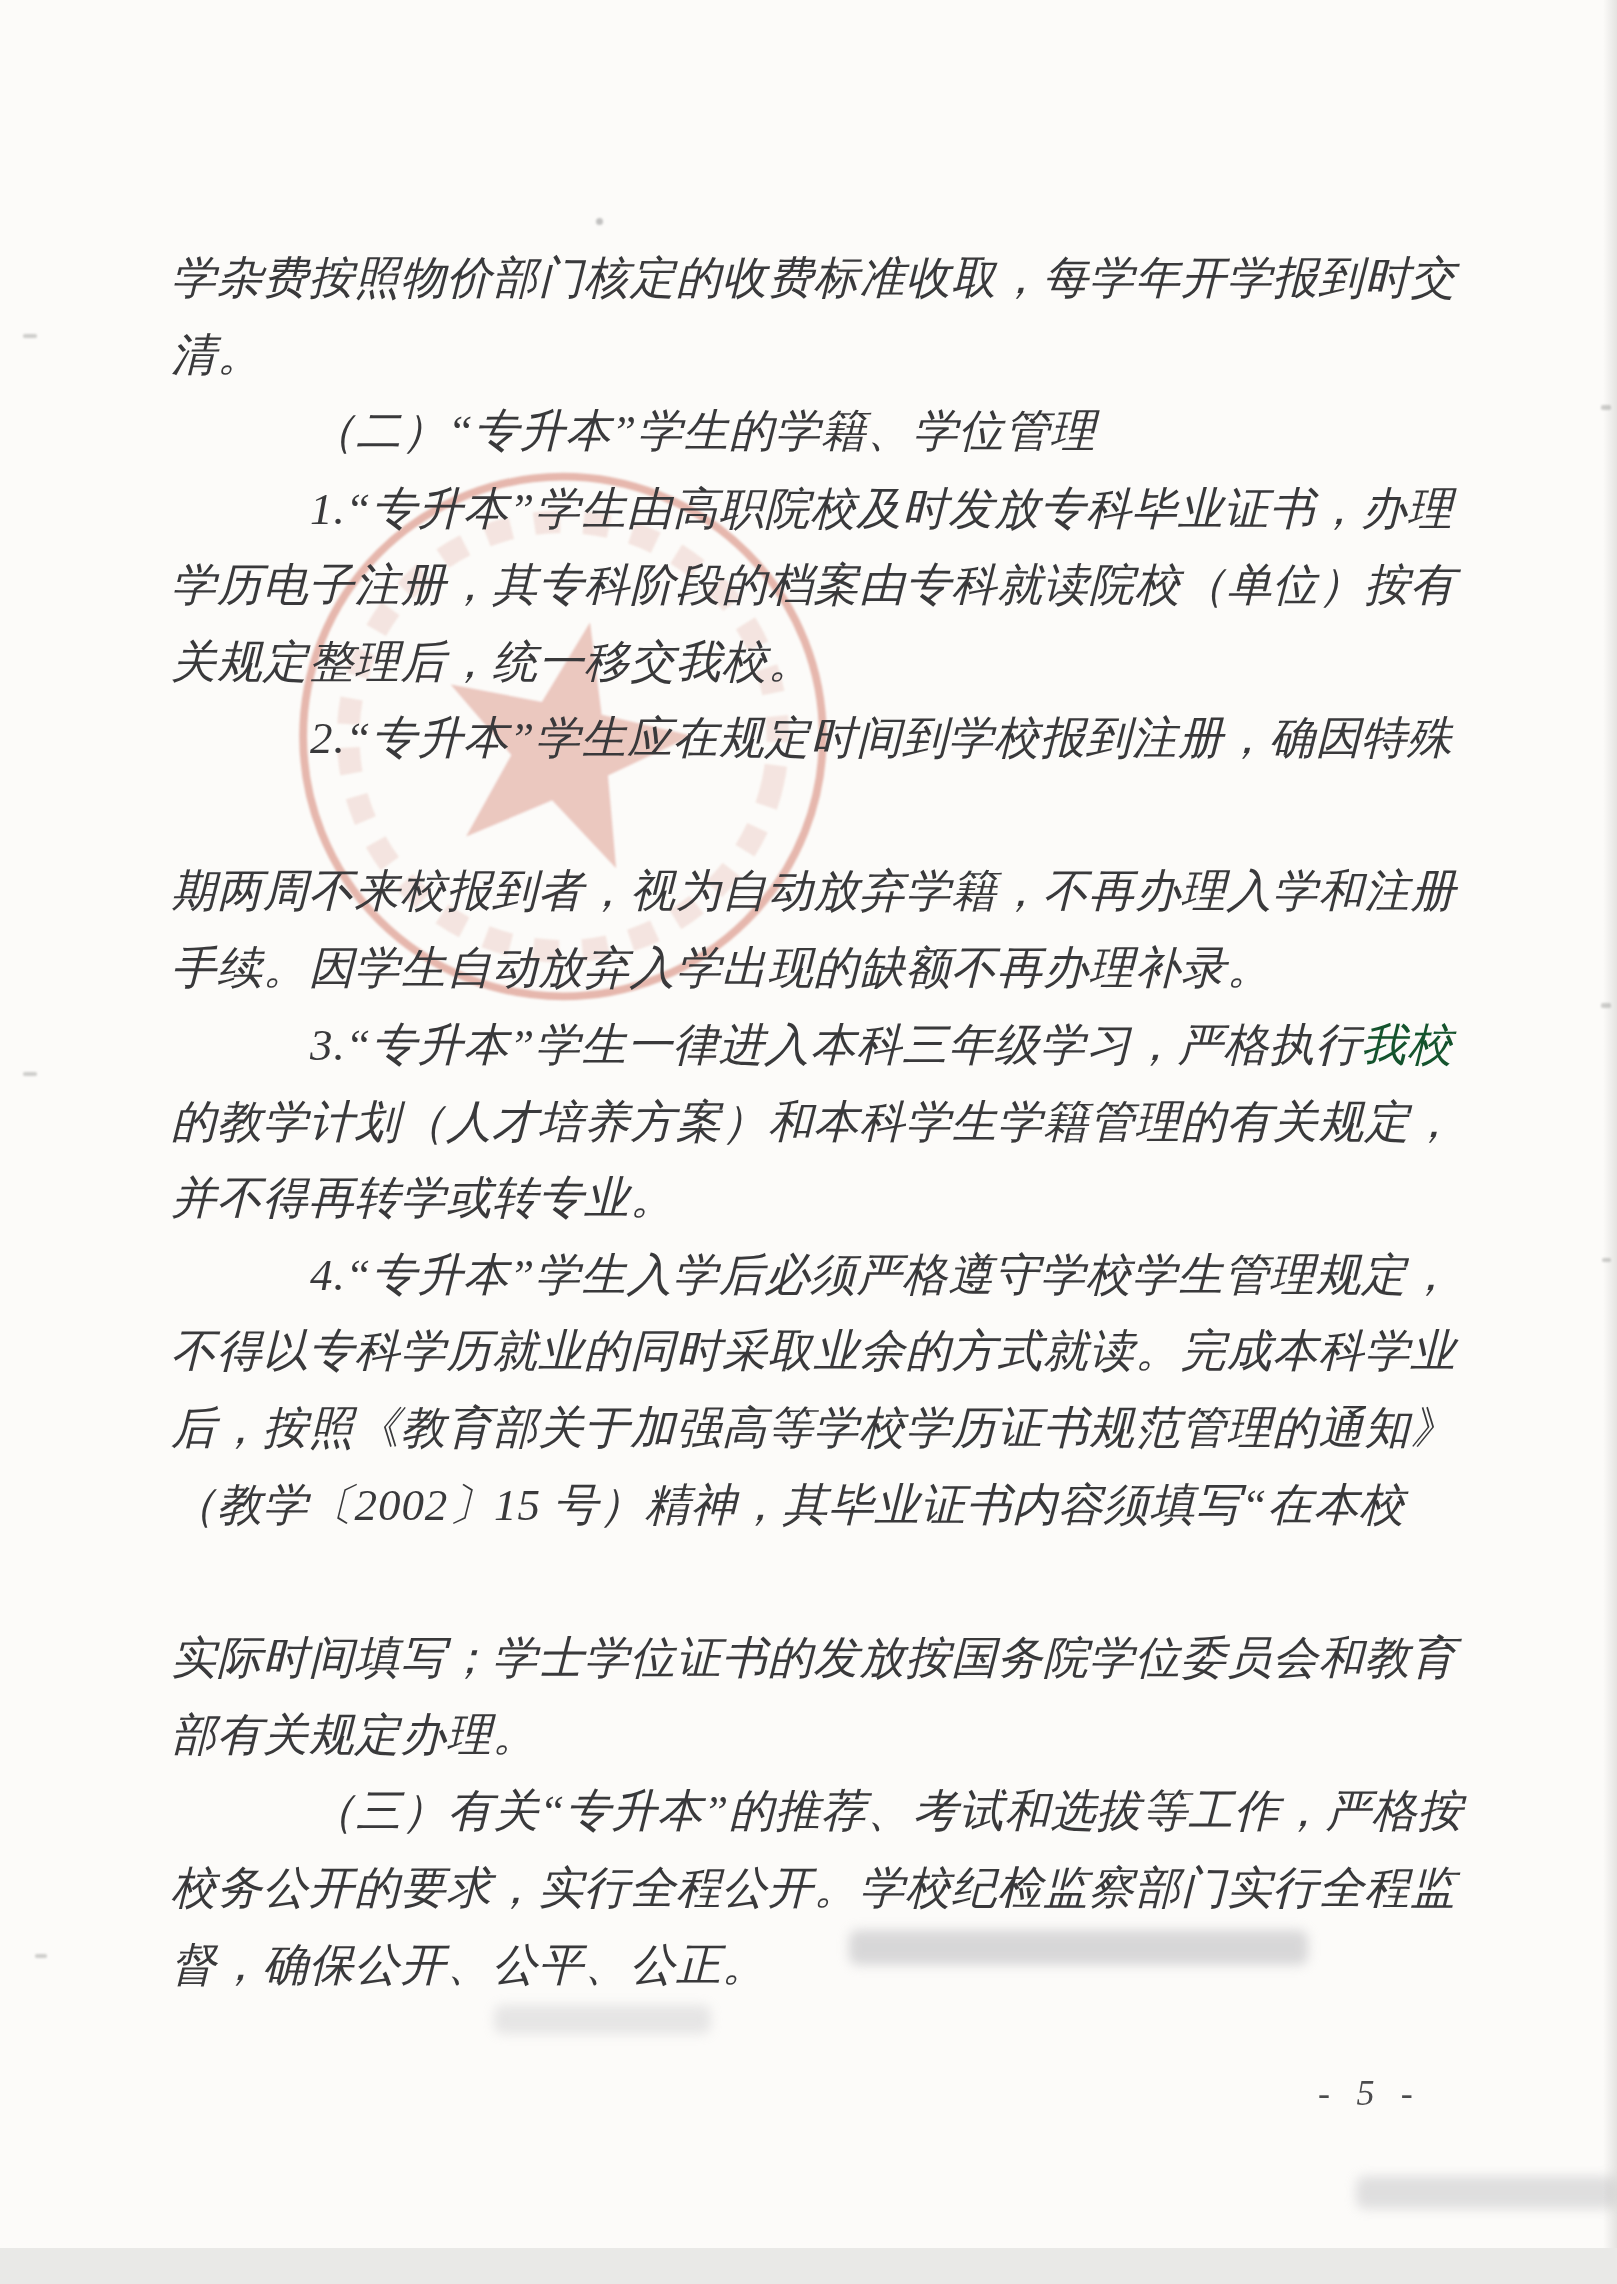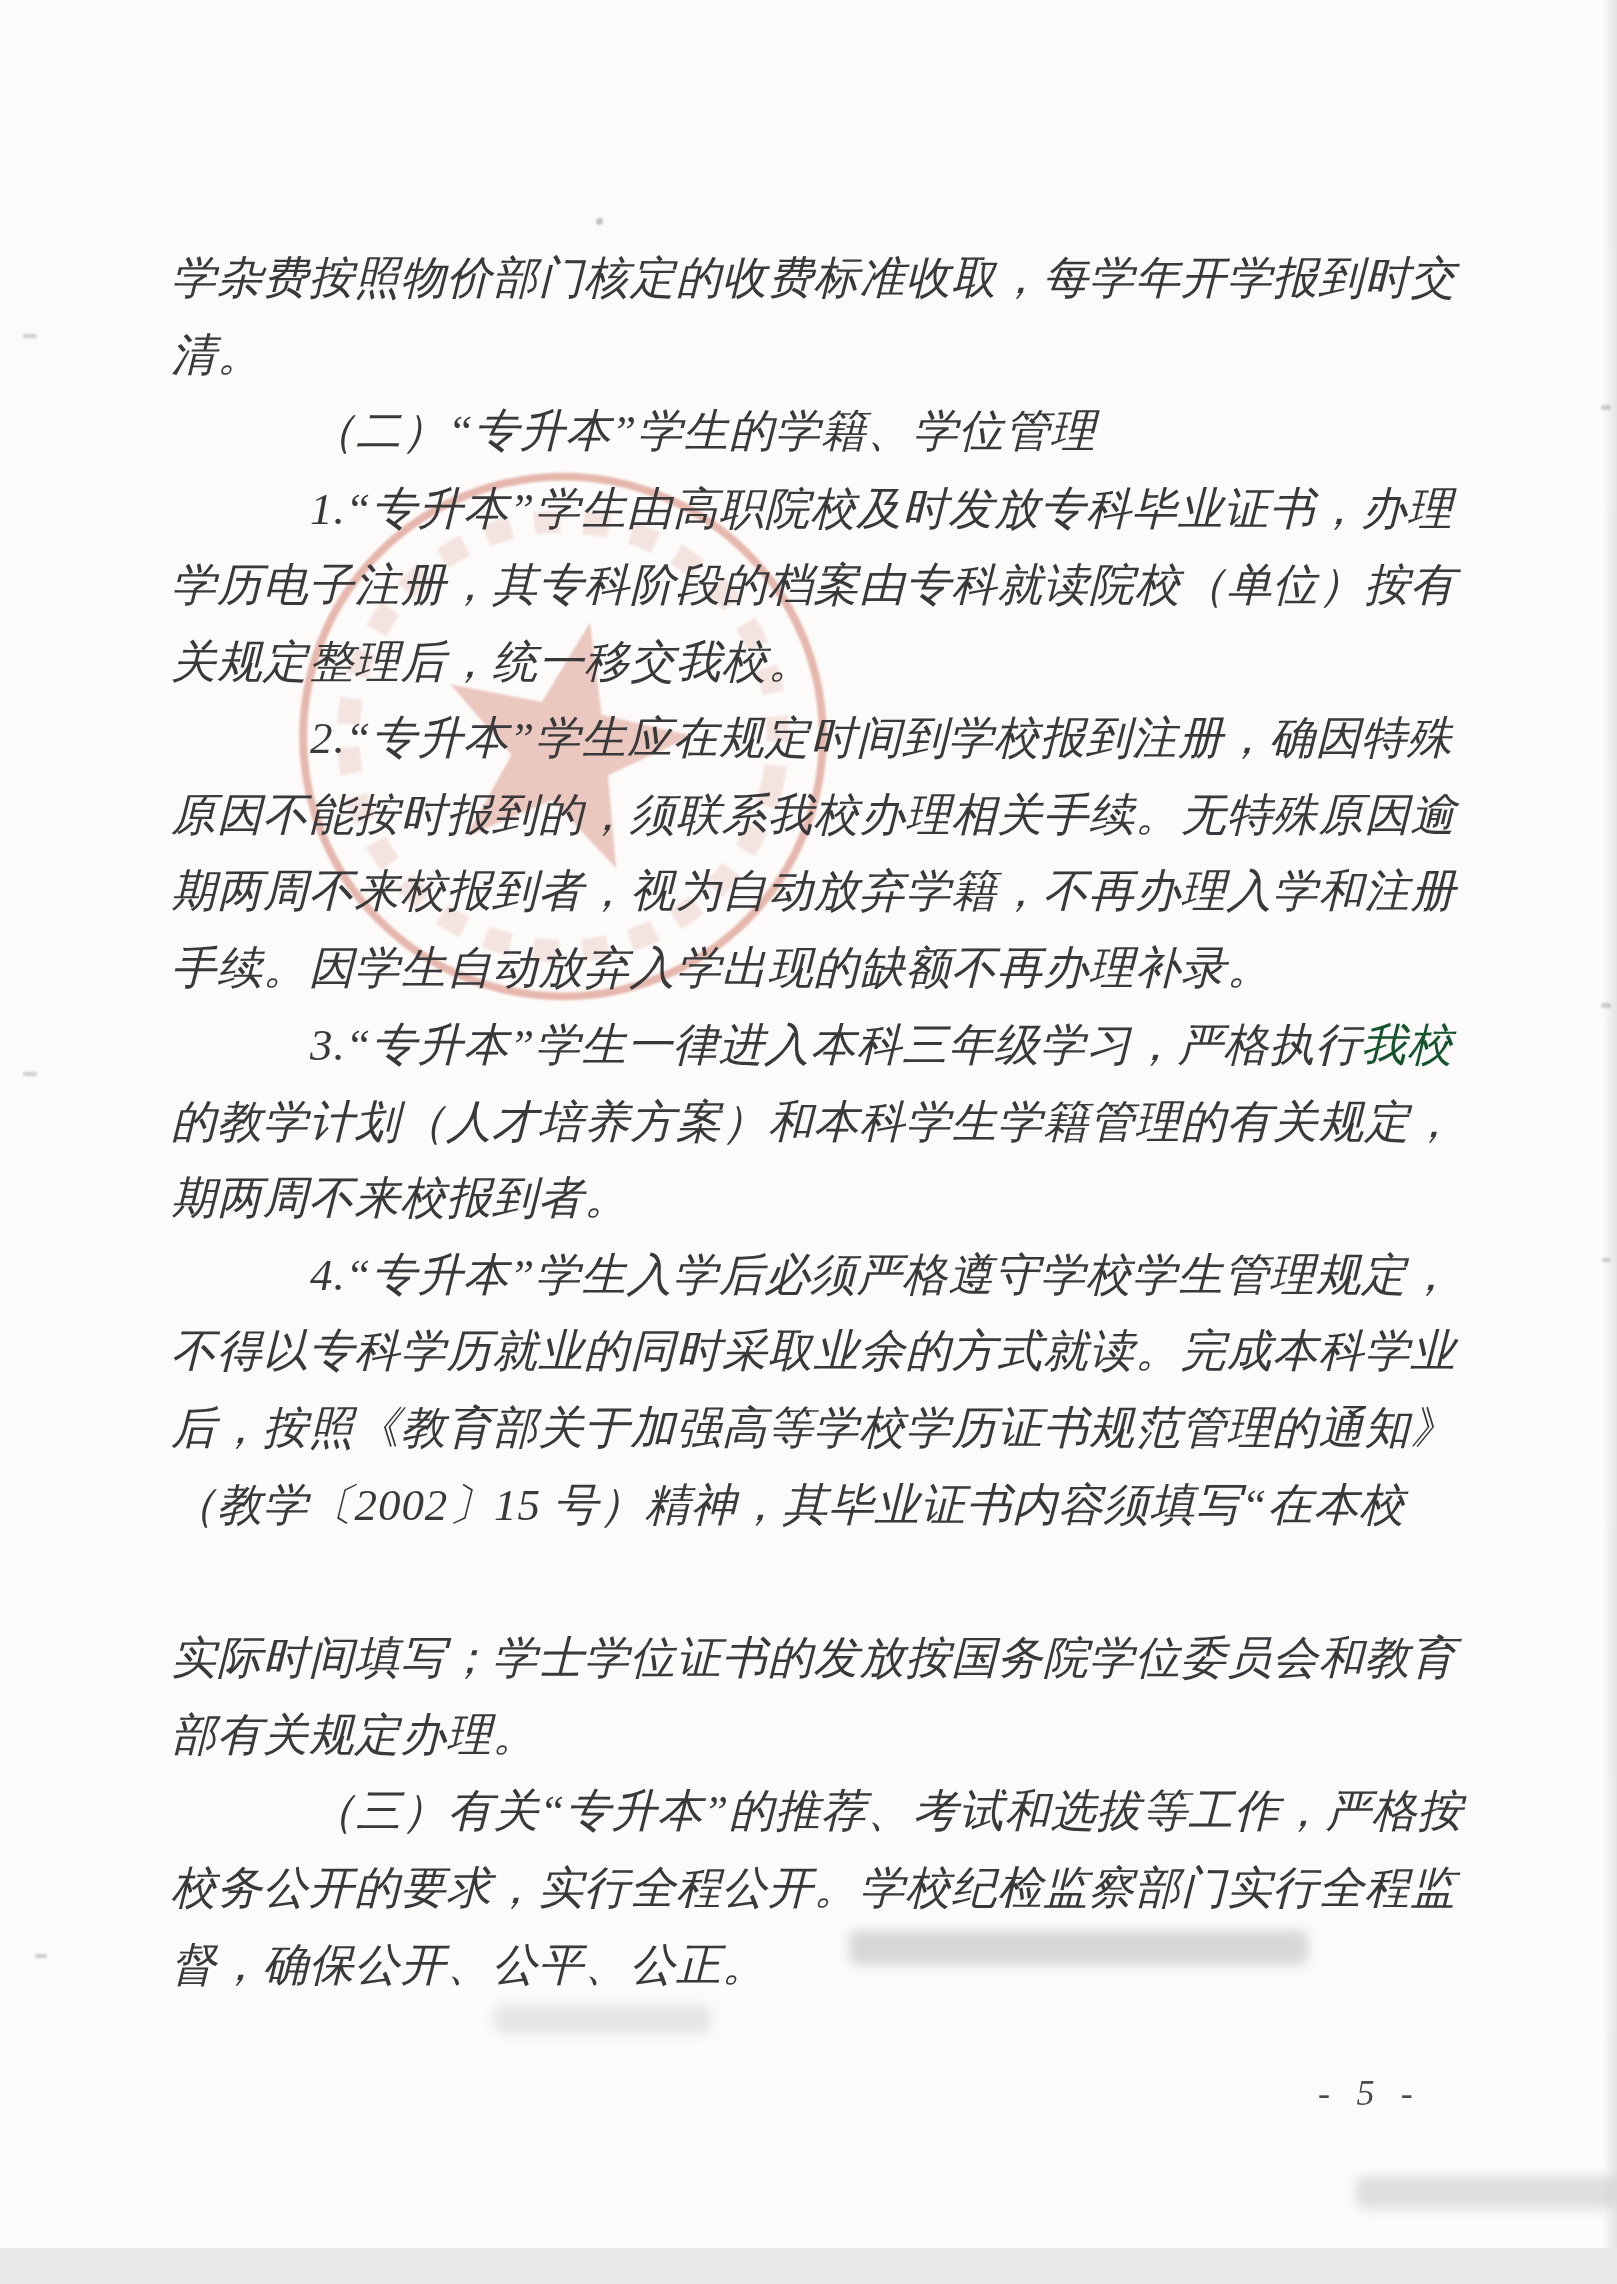--- a/index.html
+++ b/index.html
@@ -85,26 +85,25 @@
     </g>
   </svg>
 
   <div class="ln" style="top:251px"><span>学杂费按照物价部门核定的收费标准收取，每学年开学报到时交</span></div>
   <div class="ln" style="top:328px"><span>清。</span></div>
   <div class="ln ind" style="top:404px"><span>（二）“专升本”学生的学籍、学位管理</span></div>
   <div class="ln ind" style="top:482px"><span>1.“专升本”学生由高职院校及时发放专科毕业证书，办理</span></div>
   <div class="ln" style="top:558px"><span>学历电子注册，其专科阶段的档案由专科就读院校（单位）按有</span></div>
   <div class="ln" style="top:635px"><span>关规定整理后，统一移交我校。</span></div>
   <div class="ln ind" style="top:711px"><span>2.“专升本”学生应在规定时间到学校报到注册，确因特殊</span></div>
-  <div class="ln" style="top:788px"><span>原因不能按时报到的，须联系我校办理相关手续。无特殊原因逾</span></div>
   <div class="ln" style="top:864px"><span>期两周不来校报到者，视为自动放弃学籍，不再办理入学和注册</span></div>
   <div class="ln" style="top:941px"><span>手续。因学生自动放弃入学出现的缺额不再办理补录。</span></div>
   <div class="ln ind" style="top:1018px"><span>3.“专升本”学生一律进入本科三年级学习，严格执行</span><span class="faded">我校</span></div>
   <div class="ln" style="top:1095px"><span>的教学计划（人才培养方案）和本科学生学籍管理的有关规定，</span></div>
-  <div class="ln" style="top:1171px"><span>期两周不来校报到者。</span></div>
+  <div class="ln" style="top:1171px"><span>并不得再转学或转专业。</span></div>
   <div class="ln ind" style="top:1248px"><span>4.“专升本”学生入学后必须严格遵守学校学生管理规定，</span></div>
   <div class="ln" style="top:1324px"><span>不得以专科学历就业的同时采取业余的方式就读。完成本科学业</span></div>
   <div class="ln" style="top:1401px"><span>后，按照《教育部关于加强高等学校学历证书规范管理的通知》</span></div>
   <div class="ln" style="top:1478px"><span>（教学〔2002〕15 号）精神，其毕业证书内容须填写“在本校</span></div>
   <div class="ln" style="top:1631px"><span>实际时间填写；学士学位证书的发放按国务院学位委员会和教育</span></div>
   <div class="ln" style="top:1708px"><span>部有关规定办理。</span></div>
   <div class="ln ind" style="top:1784px"><span>（三）有关“专升本”的推荐、考试和选拔等工作，严格按</span></div>
   <div class="ln" style="top:1861px"><span>校务公开的要求，实行全程公开。学校纪检监察部门实行全程监</span></div>
   <div class="ln" style="top:1938px"><span>督，确保公开、公平、公正。</span></div>
 

